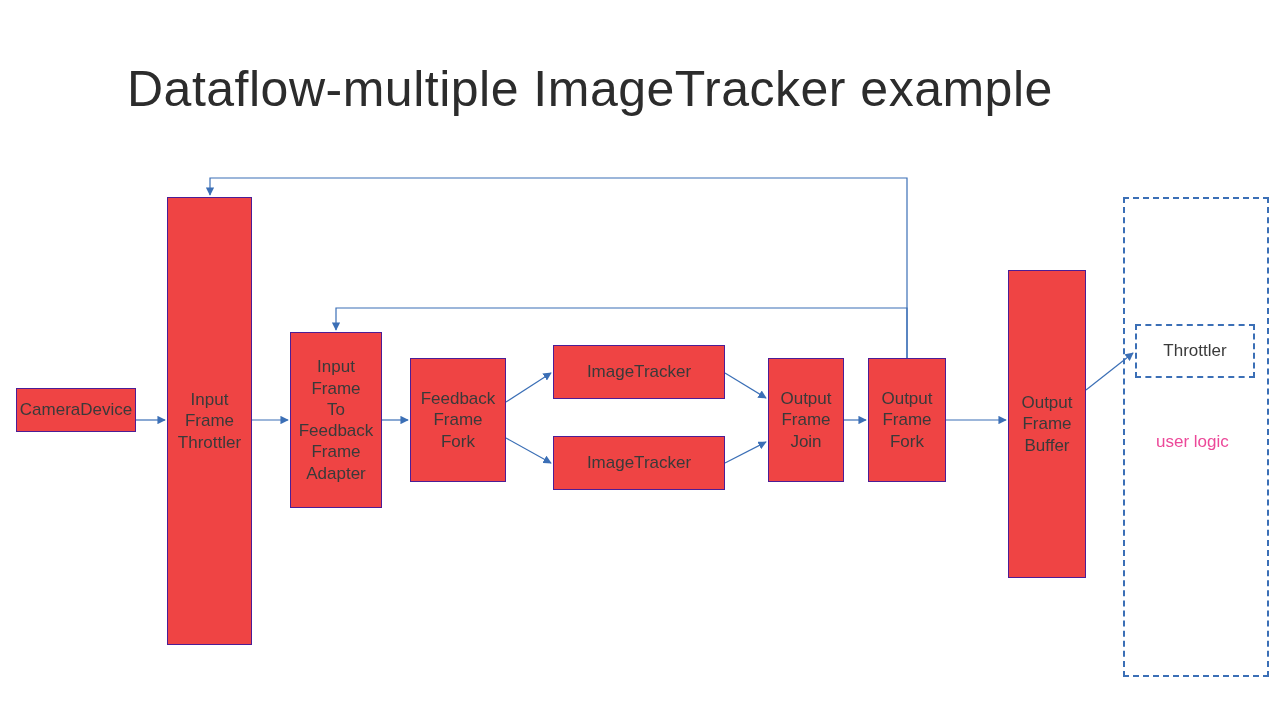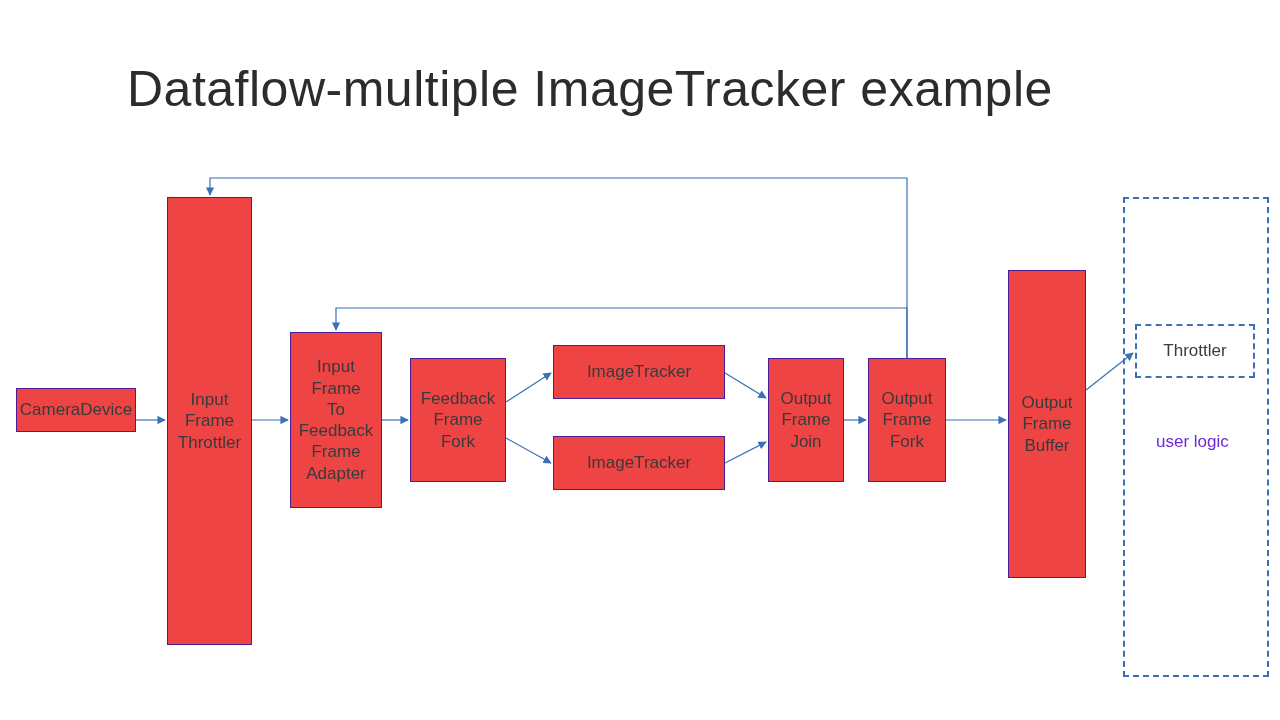--- a/index.html
+++ b/index.html
@@ -36,21 +36,21 @@
     box-sizing: border-box;
     padding: 4px 6px;
   }
   .dashed {
     border: 2.5px dashed #3b6fb6;
     background: transparent;
   }
   .userlogic-label {
     position: absolute;
     font-size: 17px;
-    color: #6d28d9;
+    color: #ec4899;
   }
 </style>
 </head>
 <body>
 
 <div class="title">Dataflow-multiple ImageTracker example</div>
 
 <div class="box" style="left:16px;  top:388px; width:120px; height:44px;">
     <span>CameraDevice</span>
   </div>

